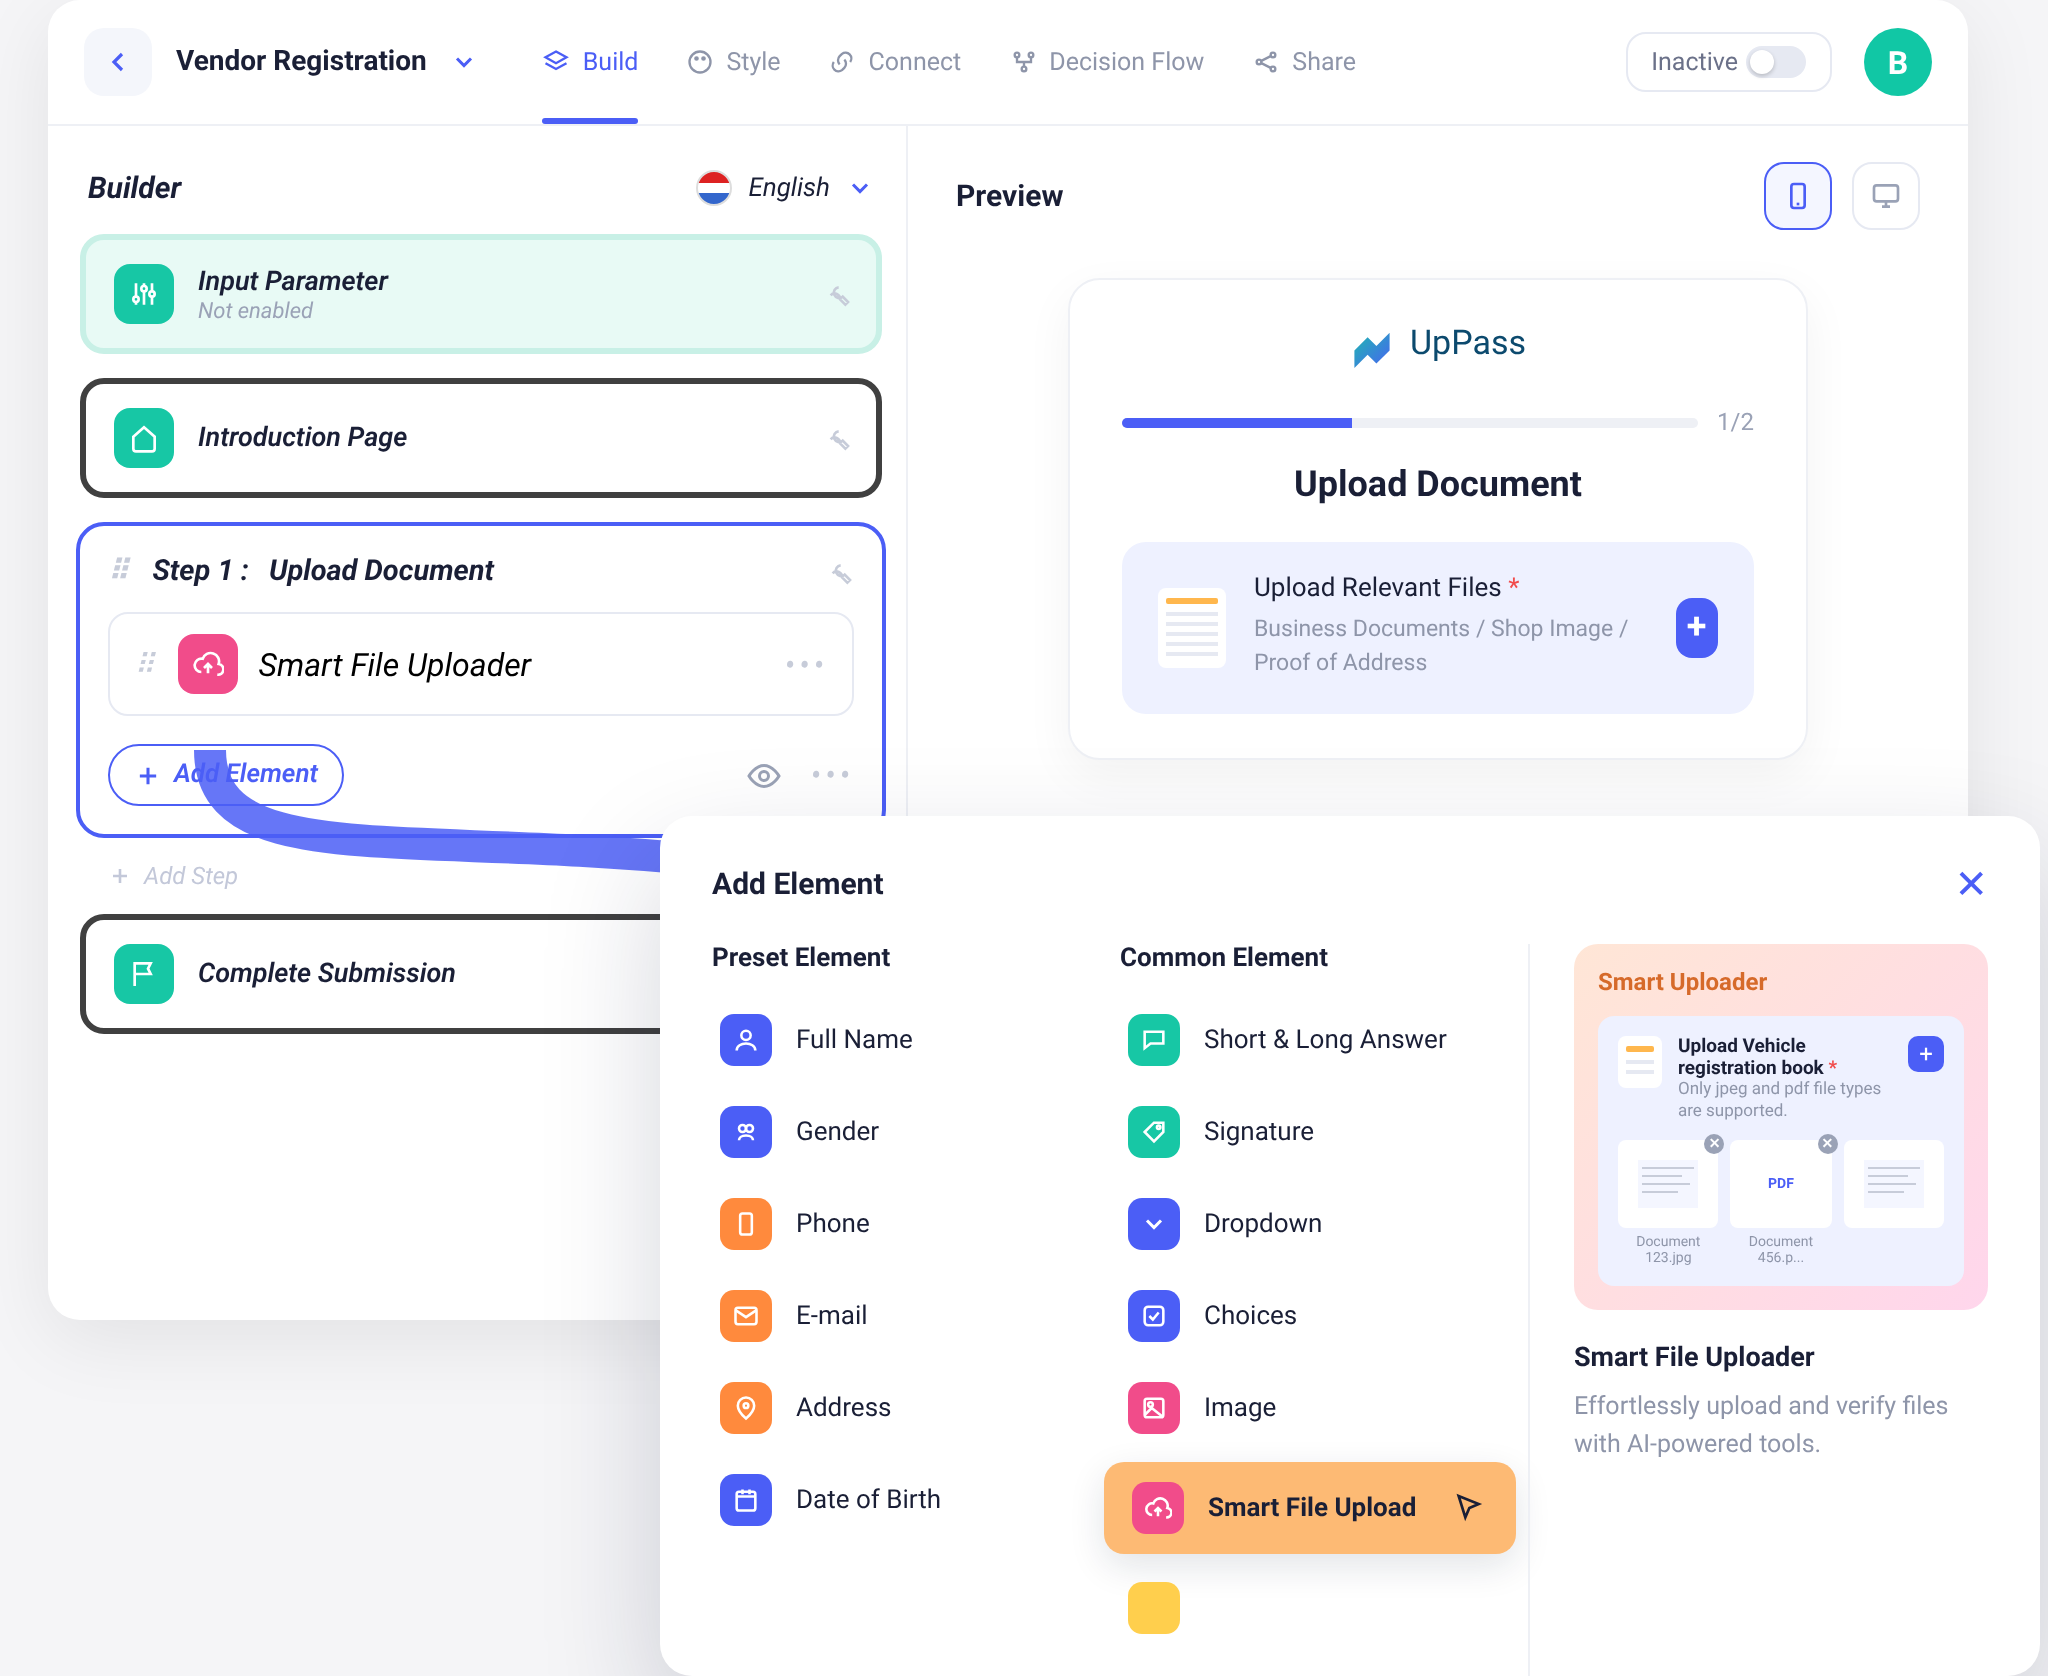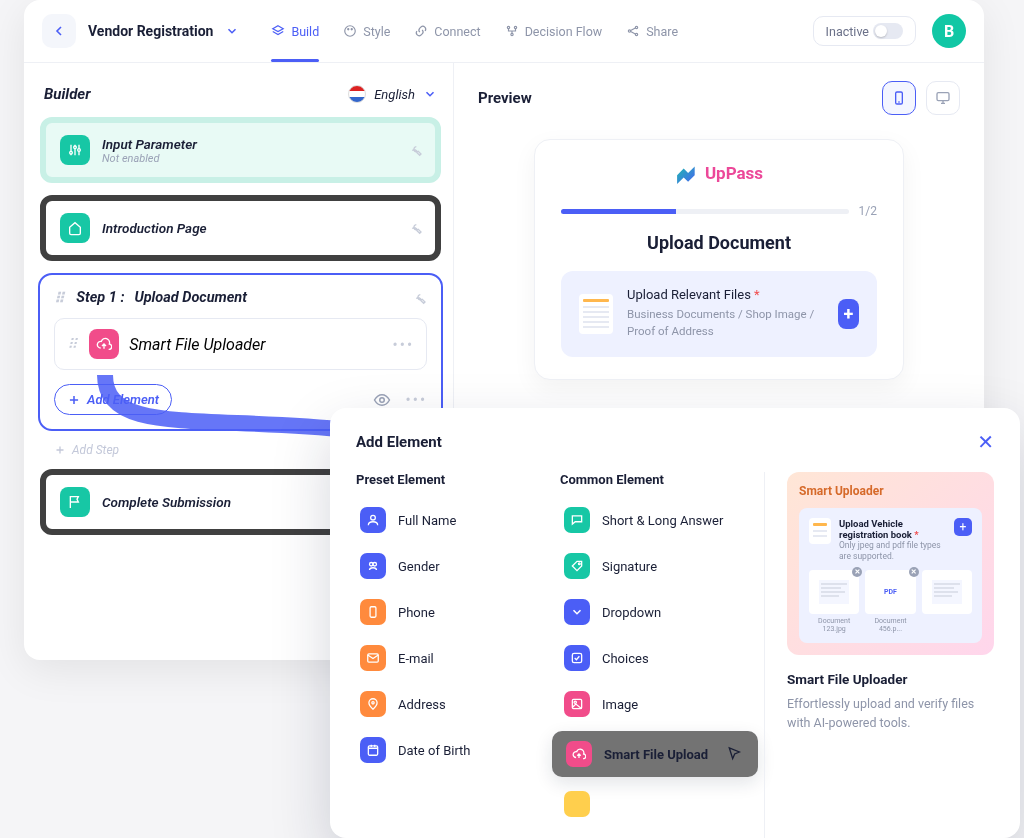--- a/index.html
+++ b/index.html
@@ -17,21 +17,21 @@
   .status-chip { display:flex; align-items:center; gap:4px; border:1px solid #e6e9f2; border-radius:10px; padding:6px 12px; font-size:12.5px; color:#6b7189; }
   .toggle { width:30px; height:16px; border-radius:8px; background:#e6e9f2; position:relative;}
   .toggle::after{content:"";position:absolute;width:12px;height:12px;border-radius:50%;background:#fff;left:2px;top:2px;box-shadow:0 1px 2px rgba(0,0,0,0.2);}
   .avatar { width:34px; height:34px; border-radius:50%; background:#11c7a5; color:#fff; display:flex; align-items:center; justify-content:center; font-weight:700; margin-left:8px;}
   .body { display:flex; height: calc(100% - 64px); }
   .left { width: 430px; padding: 18px 10px 18px 14px; border-right:1px solid #eef0f5;font-style:italic; }
   .leftheader { display:flex; align-items:center; justify-content:space-between; margin:4px 6px 14px;}
   .leftheader h3 { font-size:15px; color:#1a1f36;}
   .langsel { display:flex; align-items:center; gap:8px; font-size:13px; color:#1a1f36; cursor:pointer;}
   .flag { width:18px; height:18px; border-radius:50%; background:linear-gradient(#d22 33%, #fff 33% 66%, #36c 66%); border:1px solid #ddd;}
-  .card { background:#fff; border:6px solid #404040; border-radius:12px; padding:12px 14px; display:flex; align-items:center; gap:12px; margin:0 2px 12px; position:relative;}
+  .card { background:#fff; border:3px solid #404040; border-radius:12px; padding:12px 14px; display:flex; align-items:center; gap:12px; margin:0 2px 12px; position:relative;}
   .card.soft { background:#e8faf5; border-color:#c8f0e6; }
   .iconbox { width:30px; height:30px; border-radius:8px; display:flex; align-items:center; justify-content:center; color:#fff; flex-shrink:0;}
   .ib-teal { background:#17c7a5;}
   .ib-pink { background:#f14c8a;}
   .ib-blue { background:#4b5ef6;}
   .ib-orange { background:#ff8a3d;}
   .ib-yellow { background:#ffcf4d;}
   .card .ct { font-size:13.5px; color:#1a1f36; font-weight:600;}
   .card .sub { font-size:11px; color:#9aa2b6; }
   .wrench { position:absolute; right:12px; color:#c7ccd9; font-size:15px;}
@@ -45,21 +45,21 @@
   .addbtn { display:flex; align-items:center; gap:6px; border:1.5px solid #4b5ef6; color:#4b5ef6; font-size:13px; font-weight:600; padding:7px 12px; border-radius:18px; cursor:pointer;}
   .eye { margin-left:auto; color:#9aa2b6;}
   .addstep { color:#c3c8d9; font-size:12px; margin:6px 0 12px 16px; display:flex; gap:6px; align-items:center;}
   .right { flex:1; padding:18px 24px; position:relative;}
   .rightheader { display:flex; align-items:center; }
   .rightheader h3{font-size:15px;color:#1a1f36;}
   .devtabs{margin-left:auto;display:flex;gap:10px;}
   .devtab{width:34px;height:34px;border:1px solid #e6e9f2;border-radius:10px;display:flex;align-items:center;justify-content:center;color:#9aa2b6;cursor:pointer;}
   .devtab.active{border-color:#4b5ef6;color:#4b5ef6;background:#f4f6ff;}
   .phone { margin:24px auto 0; width:370px; background:#fff; border:1px solid #eef0f5; border-radius:16px; padding:22px 26px; box-shadow:0 8px 24px rgba(0,0,0,0.05);}
-  .brand { display:flex; align-items:center; justify-content:center; gap:8px; font-weight:700; font-size:17px; color:#ec4899;}
+  .brand { display:flex; align-items:flex-start; justify-content:center; gap:8px; font-weight:400; font-size:17px; color:#0c4a6e;}
   .brandicon{width:22px;height:22px;position:relative;}
   .brandicon::before{content:"";position:absolute;inset:0;background:linear-gradient(135deg,#17c7a5,#4b5ef6);clip-path:polygon(10% 60%,40% 30%,60% 50%,90% 20%,90% 60%,60% 90%,40% 70%,10% 100%);}
   .progress{display:flex;align-items:center;gap:10px;margin:20px 0 10px;}
   .pbar{flex:1;height:5px;background:#eef0f5;border-radius:3px;overflow:hidden;}
   .pbar>div{height:100%;width:40%;background:#4b5ef6;}
   .pct{font-size:12px;color:#9aa2b6;}
   .uphead{text-align:center;font-weight:700;font-size:18px;color:#1a1f36;margin:14px 0 18px;}
   .upcard{background:#eef1ff;border-radius:12px;padding:16px 18px;display:flex;gap:14px;align-items:center;}
   .docthumb{width:34px;height:40px;background:#fff;border-radius:4px;position:relative;flex-shrink:0;}
   .docthumb::before{content:"";position:absolute;left:4px;right:4px;top:5px;height:3px;background:#ffb74d;border-radius:1px;}
@@ -73,21 +73,21 @@
 
   .modal { position:absolute; left:330px; top:408px; width:690px; height:430px; background:#fff; border-radius:16px; box-shadow:0 24px 60px rgba(20,30,60,0.18); padding:22px 26px 0; display:flex; flex-direction:column; z-index:5;}
   .modal-top{display:flex;align-items:center;}
   .modal-top h3{font-size:15px;font-weight:700;color:#1a1f36;}
   .close-x{margin-left:auto;color:#4b5ef6;font-size:20px;cursor:pointer;font-weight:300;}
   .modal-body{display:flex;gap:24px;margin-top:18px;flex:1;overflow:hidden;}
   .col{flex:1;}
   .col h4{font-size:13px;color:#1a1f36;font-weight:700;margin-bottom:14px;}
   .elitem{display:flex;align-items:center;gap:12px;padding:6px 4px;margin-bottom:8px;border-radius:10px;cursor:pointer;font-size:13px;color:#1a1f36;}
   .elitem .iconbox{width:26px;height:26px;border-radius:7px;font-size:13px;}
-  .elitem.shadow{box-shadow:0 6px 18px rgba(20,30,60,0.12);padding:10px 14px;background:#737373;font-weight:700;margin-left:-8px;margin-right:-18px;}
+  .elitem.shadow{box-shadow:0 6px 18px rgba(20,30,60,0.12);padding:10px 14px;background:#fdba74;font-weight:700;margin-left:-8px;margin-right:-18px;}
   .elitem.shadow .cursorico{margin-left:6px;font-size:16px;}
   .infocol{width:230px;border-left:1px solid #eef0f5;padding-left:22px;}
   .promo{border-radius:12px;background:linear-gradient(135deg,#ffe6d6,#ffd6ec);padding:12px;}
   .promo .pt{font-size:12px;font-weight:700;color:#d66a2a;margin-bottom:10px;}
   .promo-inner{background:#eef1ff;border-radius:8px;padding:10px;}
   .promo-row{display:flex;gap:8px;align-items:flex-start;}
   .promo-row .pttl{font-size:9.5px;font-weight:700;color:#1a1f36;}
   .promo-row .psub{font-size:8.5px;color:#8e95a9;line-height:1.3;}
   .promo-row .plusmini{width:18px;height:18px;border-radius:5px;background:#4b5ef6;color:#fff;display:flex;align-items:center;justify-content:center;font-size:12px;margin-left:auto;}
   .thumbrow{display:flex;gap:6px;margin-top:8px;}

